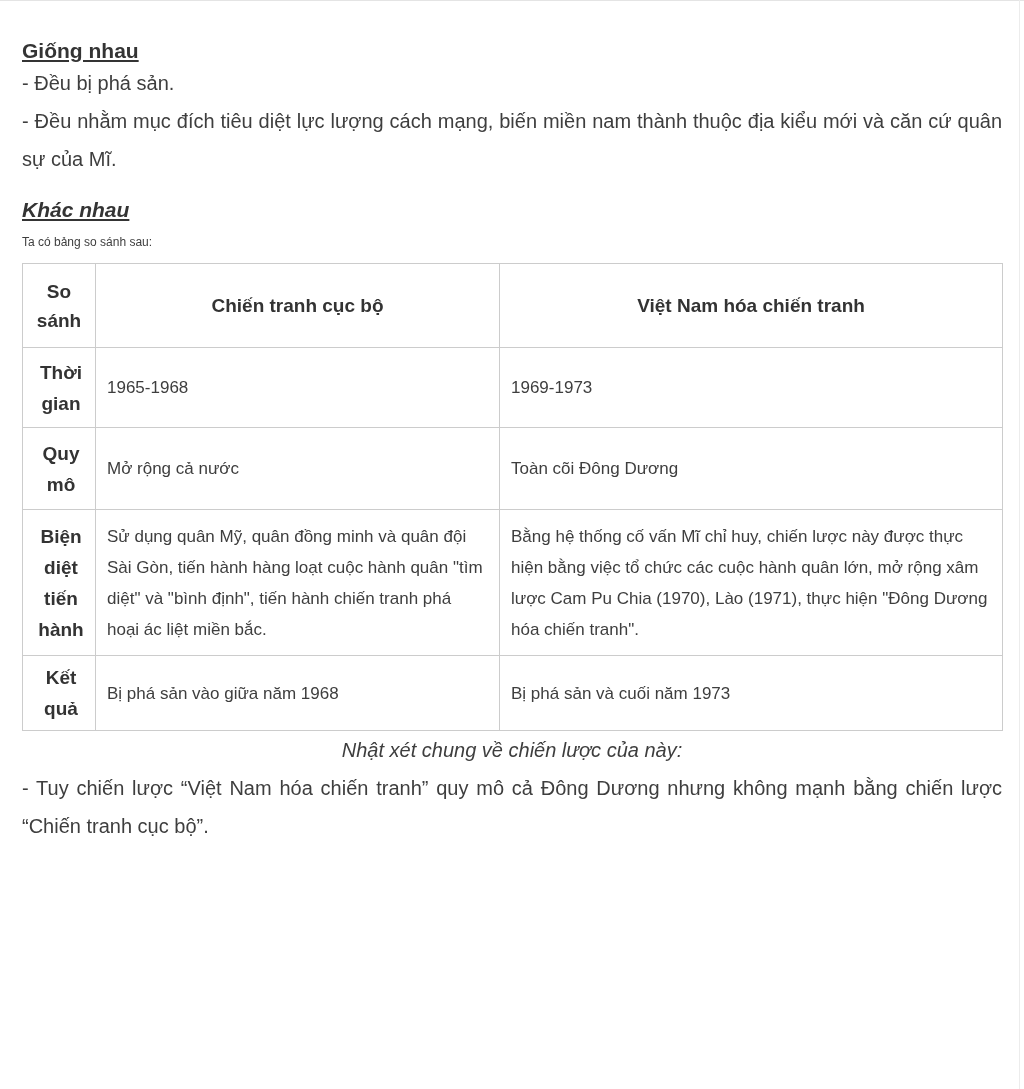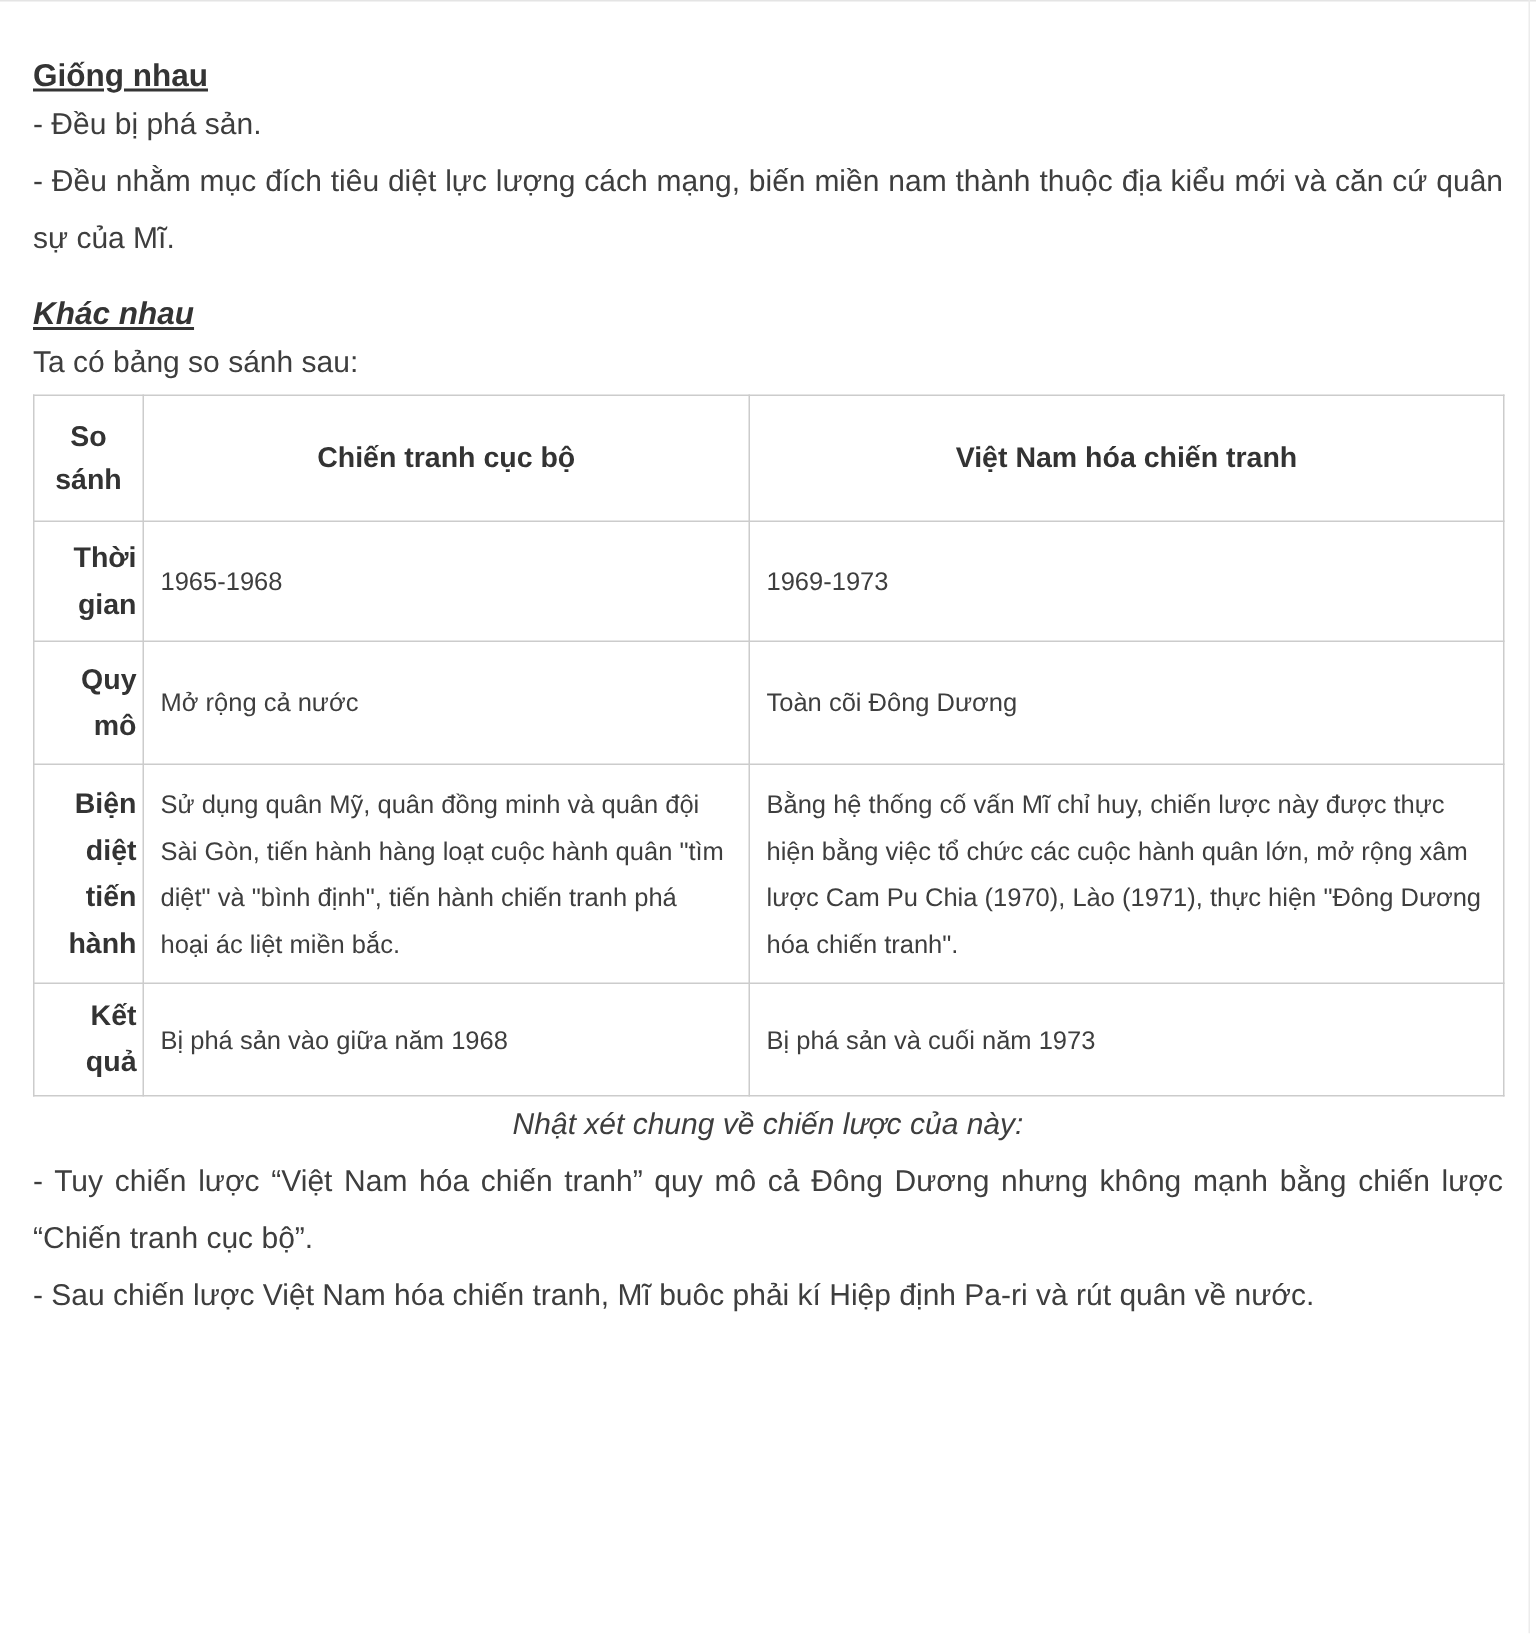--- a/index.html
+++ b/index.html
@@ -15,21 +15,21 @@
   .heading {
     font-size: 21px; font-weight: bold; color: #343434;
     text-decoration: underline; line-height: 27px; margin: 0;
   }
   .heading.italic { font-style: italic; }
 
   p.body-par {
     font-size: 20px; line-height: 38px; margin: 0; text-align: justify;
   }
   p.intro-par {
-    font-size: 20px; line-height: 38px; margin: 0; text-align: left;
+    font-size: 12px; line-height: 38px; margin: 0; text-align: left;
   }
   p.remark-head {
     font-size: 20px; line-height: 38px; font-style: italic; margin: 0; text-align: center;
   }
 
   .mt-h1    { margin-top: 0; }
   .mt-p1    { margin-top: 20px; }
   .mt-p2    { margin-top: 10px; }
   .mt-p3    { margin-top: 9px; }
   .mt-h2    { margin-top: 18px; }
@@ -45,21 +45,21 @@
   }
   table.compare th, table.compare td {
     border: 1px solid #cccccc; vertical-align: middle;
     overflow: hidden;
   }
   table.compare thead th {
     font-size: 19px; font-weight: bold; text-align: center;
     color: #333333; height: 75px; line-height: 29px; padding: 4px 6px;
   }
   table.compare th.rowlabel {
-    font-size: 19px; font-weight: bold; text-align: right;
+    font-size: 19px; font-weight: bold; text-align: center;
     color: #333333; padding: 6px 4px 6px 8px; line-height: 31px;
   }
   table.compare td {
     font-size: 17px; line-height: 31px; padding: 8px 14px 8px 11px;
     text-align: left;
   }
   tr.r-time    { height: 80px; }
   tr.r-scale   { height: 82px; }
   tr.r-method  { height: 146px; }
   tr.r-result  { height: 75px; }
@@ -118,15 +118,14 @@
         <td>Bị phá sản và cuối năm 1973</td>
       </tr>
     </tbody>
   </table>
 
   <p class="remark-head mt-rem">Nhật xét chung về chiến lược của này:</p>
 
   <p class="body-par mt-c1">- Tuy chiến lược “Việt Nam hóa chiến tranh” quy mô cả Đông Dương nhưng không mạnh bằng chiến lược “Chiến tranh cục bộ”.</p>
 
 
-  <p class="body-par mt-c3">- Sau chiến lược Việt Nam hóa chiến tranh, Mĩ buôc phải kí Hiệp định Pa-ri và rút quân về nước.</p>
 
 </div>
 
 </body></html>

